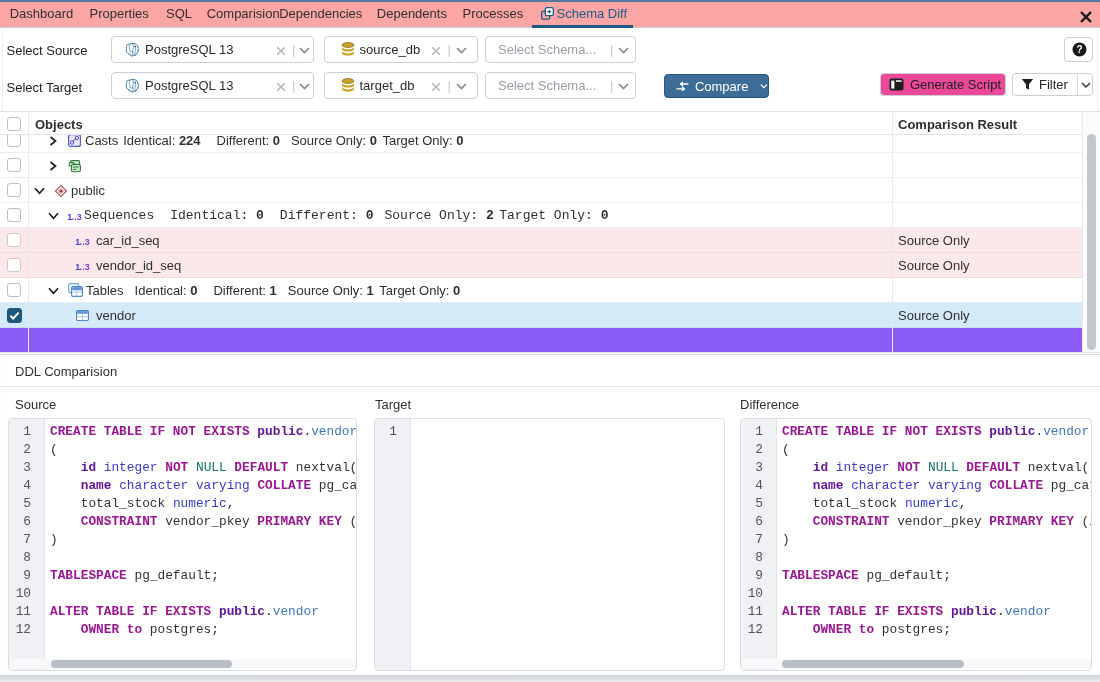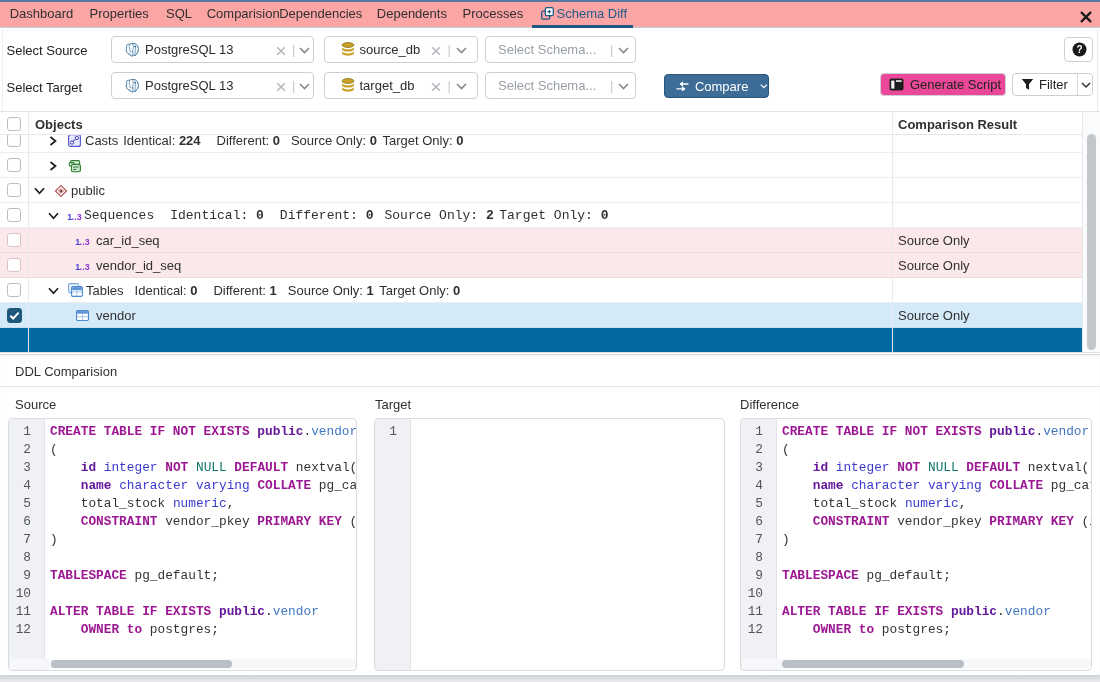--- a/index.html
+++ b/index.html
@@ -14,21 +14,21 @@
 .tab.active { color:#1d5a87; border-bottom:3px solid #1d5a87; }
 #closex { position:absolute; top:3px; left:1076px; width:20px; height:20px; }
 
 #toolbar { position:absolute; left:0; top:28px; width:1100px; height:83px; background:#fff; }
 .lbl { position:absolute; color:#222; }
 .sel { position:absolute; height:27px; background:#fff; border:1px solid #ccd0d6; border-radius:4px; }
 .sel .inner { position:absolute; top:0; left:0; right:0; bottom:0; display:flex; align-items:center; }
 .selbar { color:#c6cad0; }
 .btn { position:absolute; border-radius:4px; display:flex; align-items:center; }
 
-#grid { position:absolute; left:0; top:111px; width:1100px; height:242px; border-top:1px solid #dfe3e7; border-bottom:1px solid #dfe3e7; background:#0369a1; overflow:hidden;padding-left:24px; }
+#grid { position:absolute; left:0; top:111px; width:1100px; height:242px; border-top:1px solid #dfe3e7; border-bottom:1px solid #dfe3e7; background:#8b5cf6; overflow:hidden;padding-left:24px; }
 #ghead { position:absolute; left:0; top:0; width:1082px; height:23px; border-bottom:1px solid #e3e6ea; background:#fff; }
 #gbody { position:absolute; left:0; top:23px; width:1082px; height:219px; overflow:hidden; }
 .grow { position:relative; width:1082px; height:25px; border-bottom:1px solid #eceef1; background:#fff; }
 .grow.pink { background:#fbe8ea; border-bottom:1px solid #f3dadd; }
 .grow.blue { background:#d5eaf8; border-bottom:1px solid #c9dfee; }
 .grow.yellow { background:#fbf3cf; border-bottom:1px solid #f1e9c2; }
 .cb { position:absolute; left:7px; top:50%; margin-top:-7px; width:14px; height:14px; border:1px solid #b9bfc7; border-radius:3px; background:#fff; }
 .colsep1 { position:absolute; left:28px; top:0; width:1px; height:242px; background:#e7eaed; }
 .colsep2 { position:absolute; left:892px; top:0; width:1px; height:242px; background:#e7eaed; }
 .res { position:absolute; left:898px; top:0; line-height:25px; color:#303030; }

